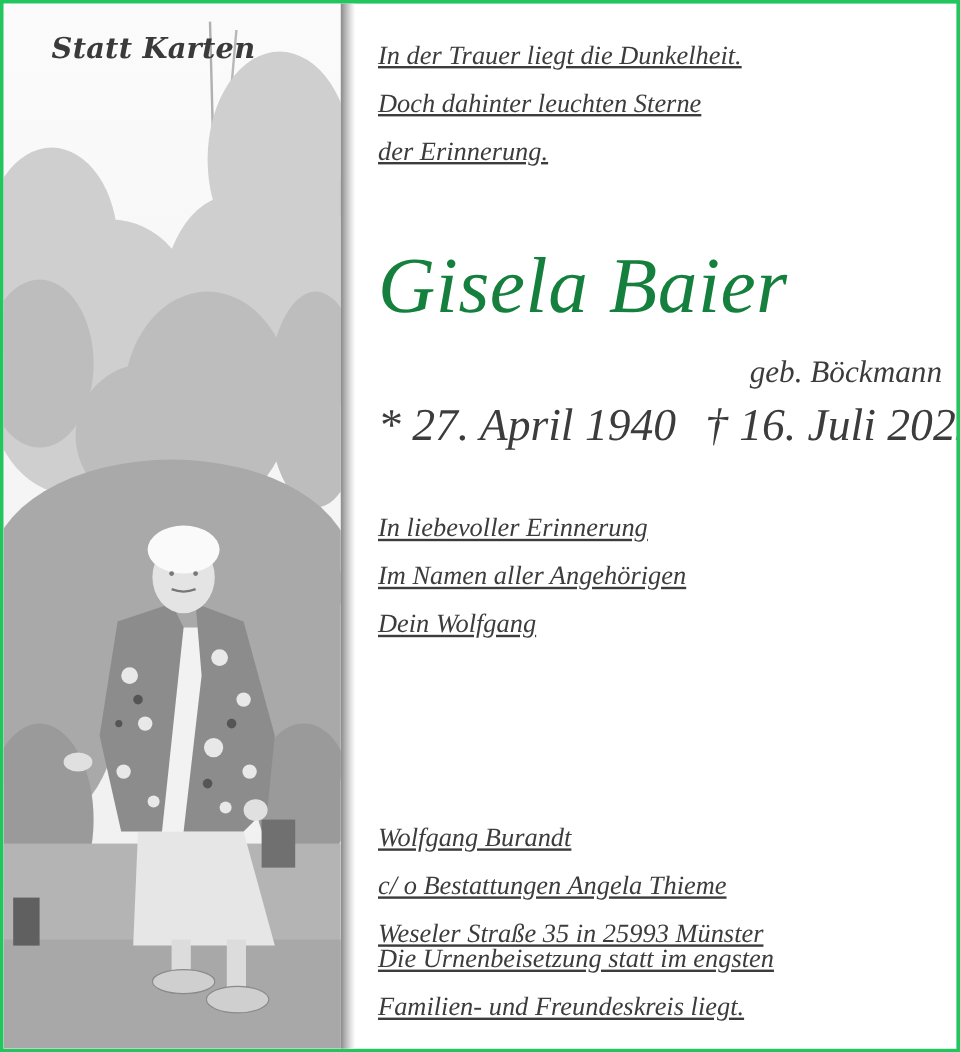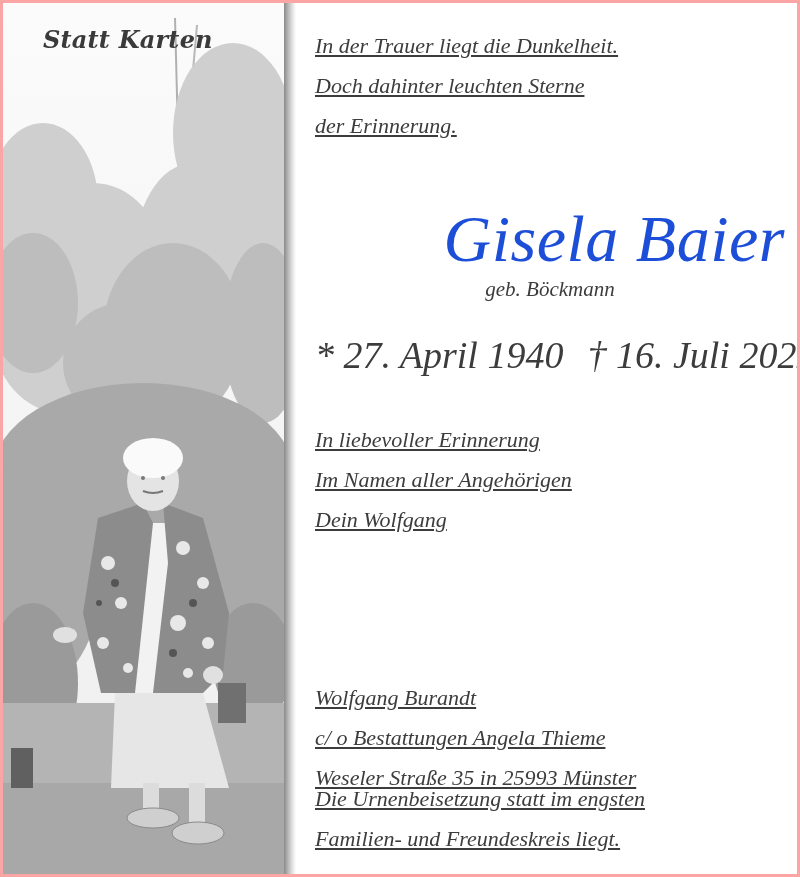--- a/index.html
+++ b/index.html
@@ -1,21 +1,21 @@
 <!DOCTYPE html>
 <html><head>
 <meta charset="utf-8">
 <style>
   html, body { margin: 0; padding: 0; background: #ffffff; }
   body { width: 800px; height: 877px; overflow: hidden; }
   .ad {
     position: relative;
     width: 800px; height: 877px;
     box-sizing: border-box;
-    border: 3px solid #fca5a5;
+    border: 3px solid #22c55e;
     background: #ffffff;
     overflow: hidden;
   }
   
   .photo {
     position: absolute;
     left: 0; top: 0;
     width: 281px; height: 871px;
     overflow: hidden;
     background: #f2f2f2;
@@ -44,28 +44,28 @@
     left: 312px; top: 0;
     width: 470px;
     font-family: "Liberation Serif", serif;
     font-style: italic;
     color: #3c3c3c;
   }
   .line { font-size: 22px; line-height: 40px; white-space: nowrap; text-decoration: underline; }
   .verse { position: absolute; top: 23px; left: 0; }
   .name {
     position: absolute; top: 196px; left: 0; width: 470px;
-    text-align: right;
+    text-align: left;
     font-size: 66px; line-height: 80px;
-    color: #1d4ed8;
+    color: #15803d;
     letter-spacing: 0.5px;
   }
   .born {
-    position: absolute; top: 268px; left: 0; width: 470px;
-    text-align: center; font-size: 21px; line-height: 36px;
+    position: absolute; top: 289px; left: 0; width: 470px;
+    text-align: right; font-size: 26px; line-height: 36px;
   }
   .dates {
     position: absolute; top: 332px; left: 0; width: 470px;
     font-size: 38px; line-height: 40px; white-space: nowrap;
   }
   .dates .gap { display: inline-block; width: 24px; }
   .closing { position: absolute; top: 417px; left: 0; }
   .address { position: absolute; top: 635px; left: 0; margin-top: 40px; }
   .note { position: absolute; top: 776px; left: 0; }
 </style>

